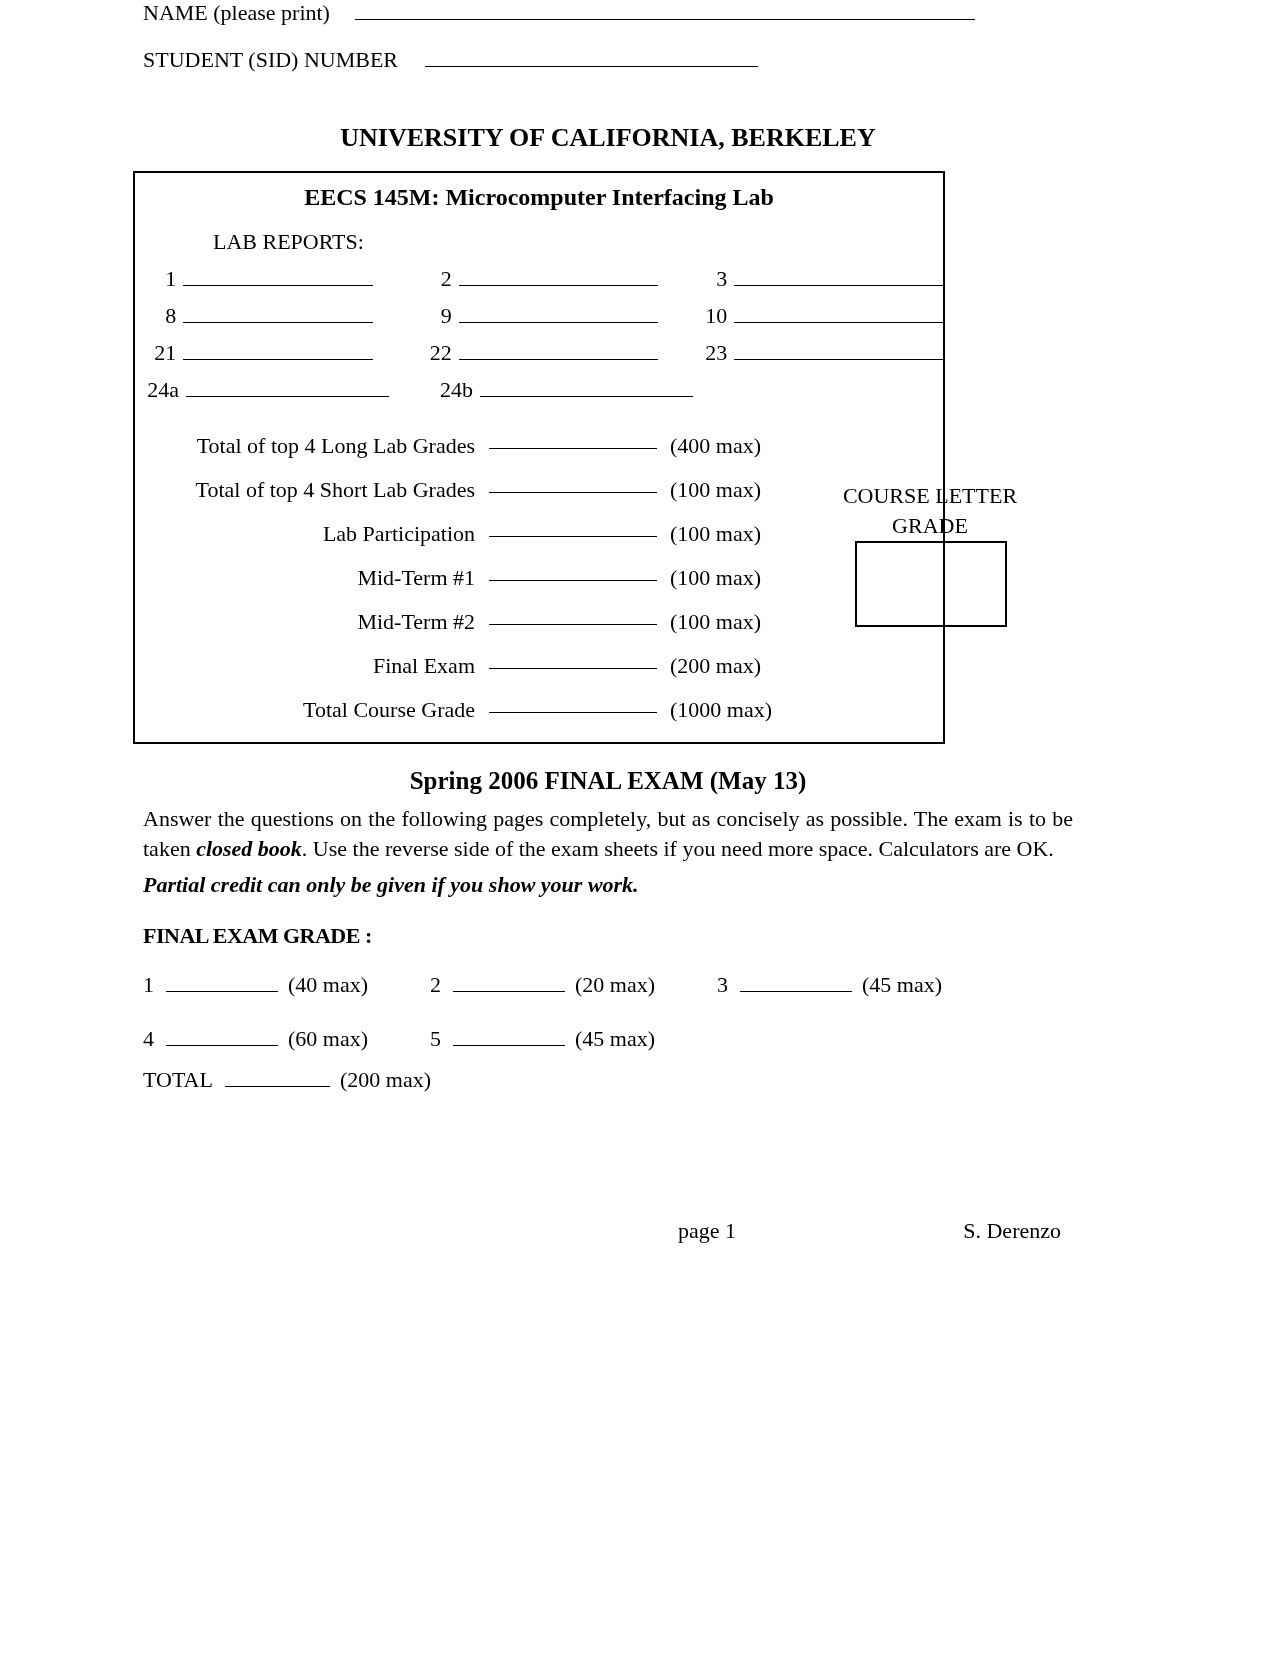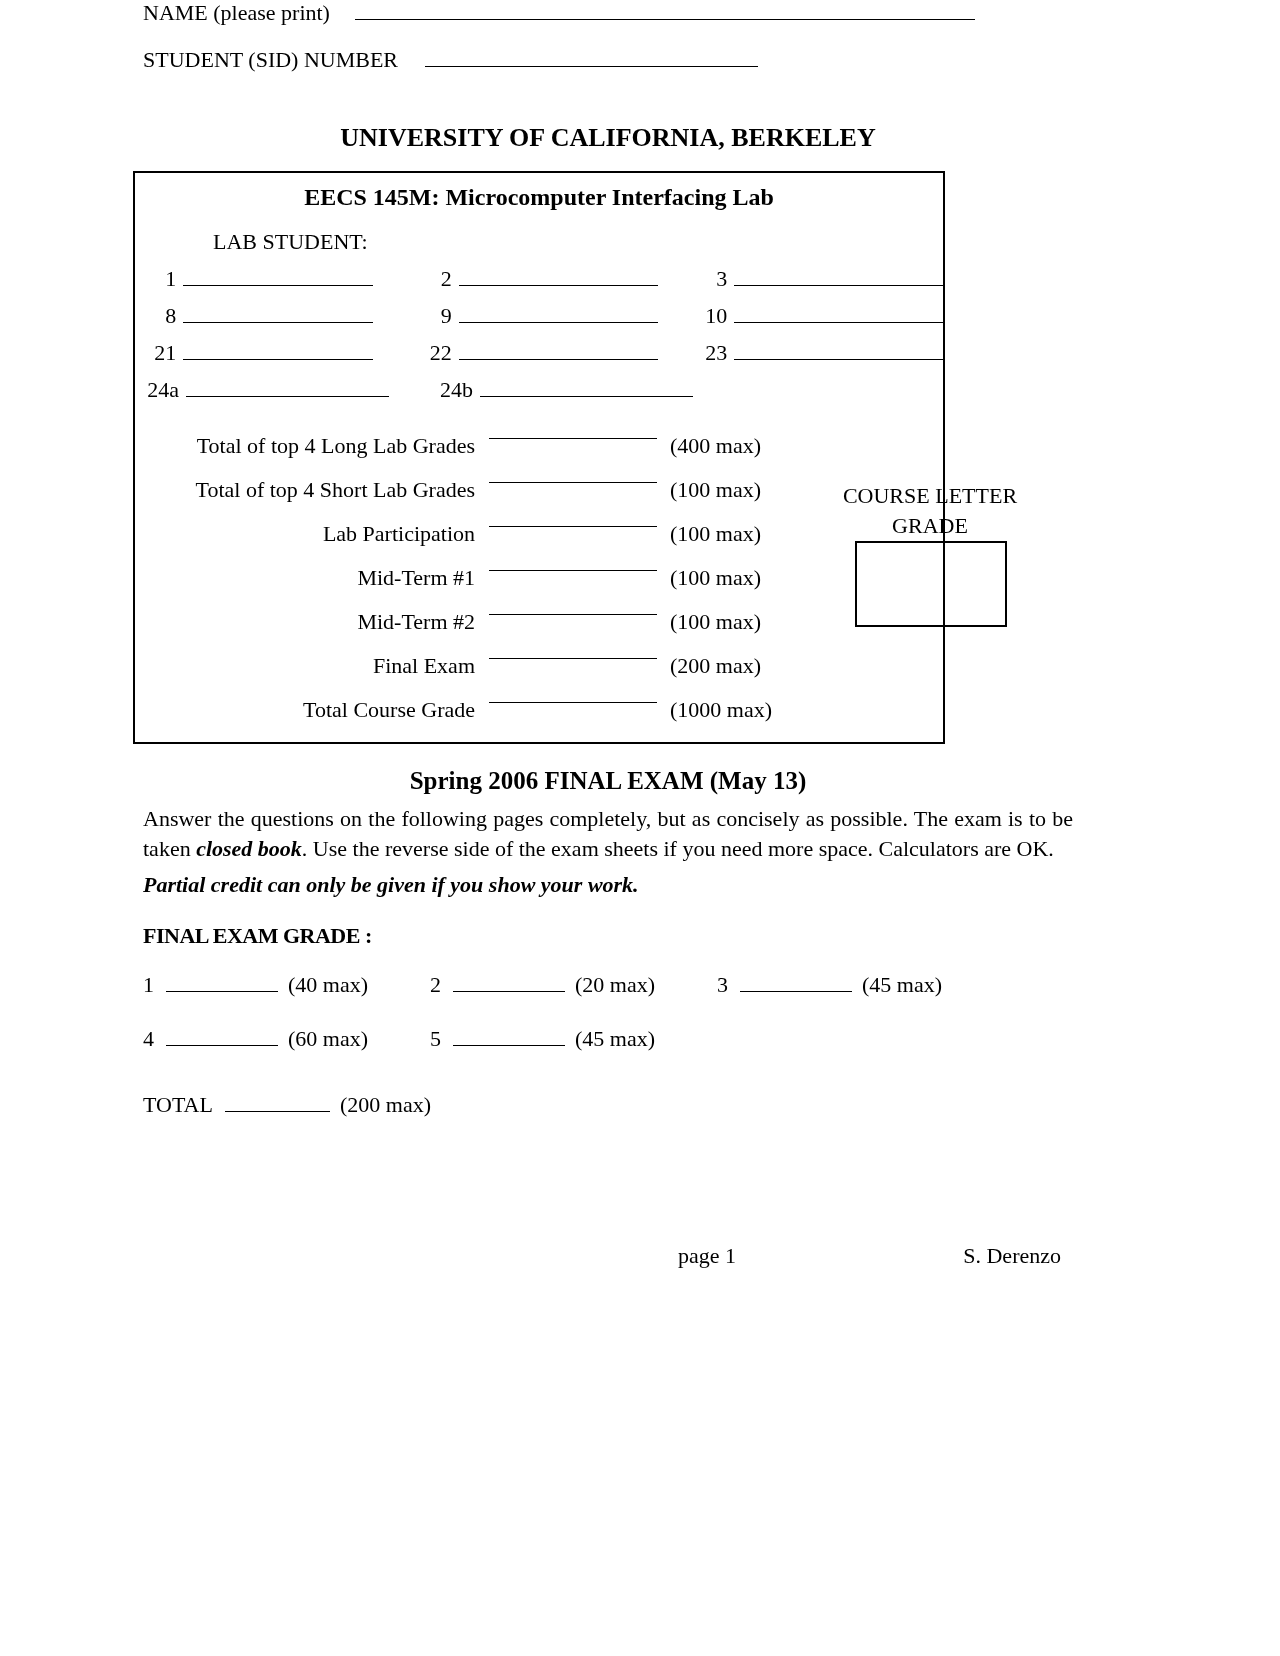--- a/index.html
+++ b/index.html
@@ -31,42 +31,42 @@
   .lab-row { display:flex; align-items:baseline; margin-top:13px; line-height:24px; }
   .lab-row.first { margin-top:12px; }
   .lab-num-1 { width:44px; text-align:right; }
   .lab-line-1 { width:203px; margin-left:7px; }
   .lab-num-2 { width:84px; text-align:right; }
   .lab-line-2 { width:213px; margin-left:7px; }
   .lab-num-3 { width:74px; text-align:right; }
   .lab-line-3 { width:223px; margin-left:7px; }
 
   .grade-lines { margin-top:32px; }
-  .grade-line { display:flex; align-items:flex-start; line-height:24px; margin-top:20px; }
+  .grade-line { display:flex; align-items:center; line-height:24px; margin-top:20px; }
   .grade-line.first { margin-top:0; }
   .gl-label { width:340px; text-align:right; }
   .gl-blank { width:168px; margin-left:14px; }
   .gl-max { margin-left:13px; }
 
   .course-grade-label { position:absolute; left:675px; top:308px; width:240px; text-align:center; line-height:30px; }
   .course-grade-box { position:absolute; left:720px; top:368px; width:152px; height:86px; border:2px solid #000; }
 
   .exam-title { margin-top:22px; text-align:center; font-weight:bold; font-size:25px; line-height:30px; }
   .instructions { margin:8px 0 0 0; text-align:justify; line-height:30px; }
   .instructions .cb { font-weight:bold; font-style:italic; }
   .partial-note { margin-top:8px; font-weight:bold; font-style:italic; line-height:26px; }
 
   .feg-label { margin-top:25px; font-weight:bold; line-height:26px; letter-spacing:-0.5px; }
   .feg-row { display:flex; align-items:baseline; margin-top:24px; line-height:24px; }
   .feg-row.second { margin-top:30px; }
   .feg-cell { display:flex; align-items:baseline; width:287px; }
   .feg-blank { width:112px; margin-left:12px; }
   .feg-max { margin-left:10px; }
 
-  .total-row { display:flex; align-items:baseline; margin-top:42px; line-height:24px;text-align:right; }
+  .total-row { display:flex; align-items:baseline; margin-top:17px; line-height:24px;text-align:right; }
   .total-blank { width:105px; margin-left:12px; }
   .total-max { margin-left:10px; }
 
   .footer { position:relative; margin-top:127px; height:30px; line-height:24px; }
   .footer-page { position:absolute; left:535px; }
   .footer-author { position:absolute; right:12px; }
 </style>
 </head>
 <body>
 
@@ -79,21 +79,21 @@
 
   <div class="sid-row">
     <span>STUDENT (SID) NUMBER</span>
     <span class="blank sid-blank"></span>
   </div>
 
   <div class="uni-title">UNIVERSITY OF CALIFORNIA, BERKELEY</div>
 
   <div class="grade-box">
     <div class="box-title">EECS 145M: Microcomputer Interfacing Lab</div>
-    <div class="lab-reports-label">LAB STUDENT:</div>
+    <div class="lab-reports-label">LAB REPORTS:</div>
 
     <div class="lab-row first">
       <span class="lab-num-1">1</span>
       <span class="blank lab-line-1"></span>
       <span class="lab-num-2">2</span>
       <span class="blank lab-line-2"></span>
       <span class="lab-num-3">3</span>
       <span class="blank lab-line-3"></span>
     </div>
 

